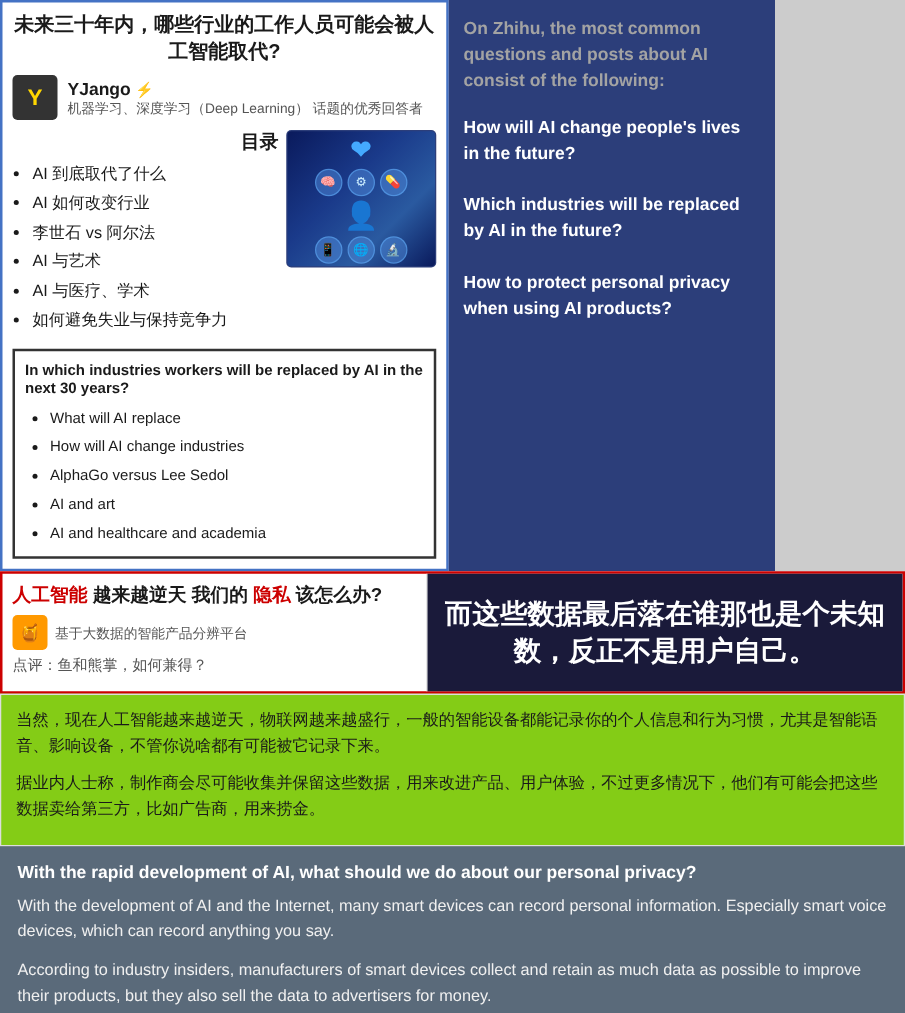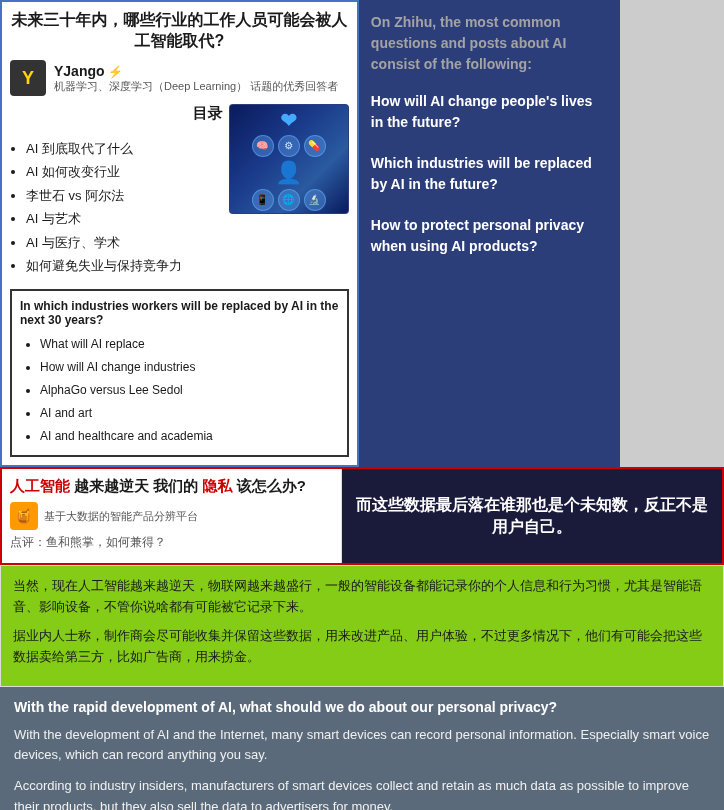--- a/index.html
+++ b/index.html
@@ -100,21 +100,21 @@
       font-size: 15px;
       font-weight: bold;
       color: #1a1a1a;
       text-align: center;
       margin-bottom: 4px;
     }
 
     .toc-header-row {
       display: flex;
       align-items: flex-end;
-      margin-bottom: 10px;
+      margin-bottom: 0;
     }
 
     .image-section {
       width: 120px;
       height: 110px;
       background: #2c3e7a;
       border-radius: 4px;
       display: flex;
       align-items: center;
       justify-content: center;
@@ -233,21 +233,21 @@
     .privacy-right {
       width: 380px;
       background: #1a1a3a;
       display: flex;
       align-items: center;
       justify-content: center;
       padding: 10px;
     }
 
     .chinese-quote {
-      font-size: 16px;
+      font-size: 22px;
       color: #fff;
       font-weight: bold;
       text-align: center;
       line-height: 1.4;
     }
 
     
     .content-text-area {
       background: #84cc16;
       padding: 10px 12px;

